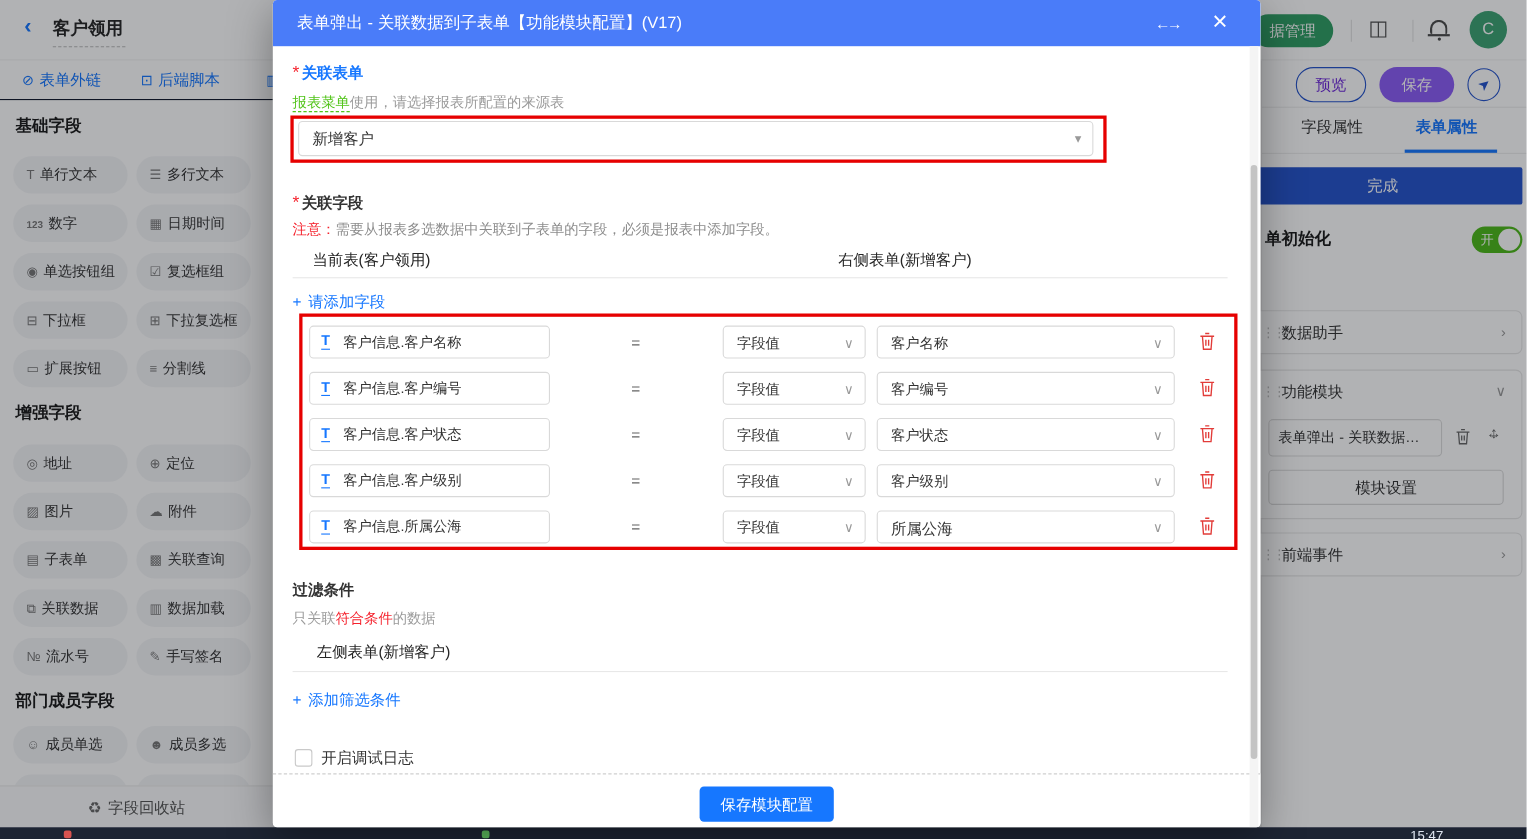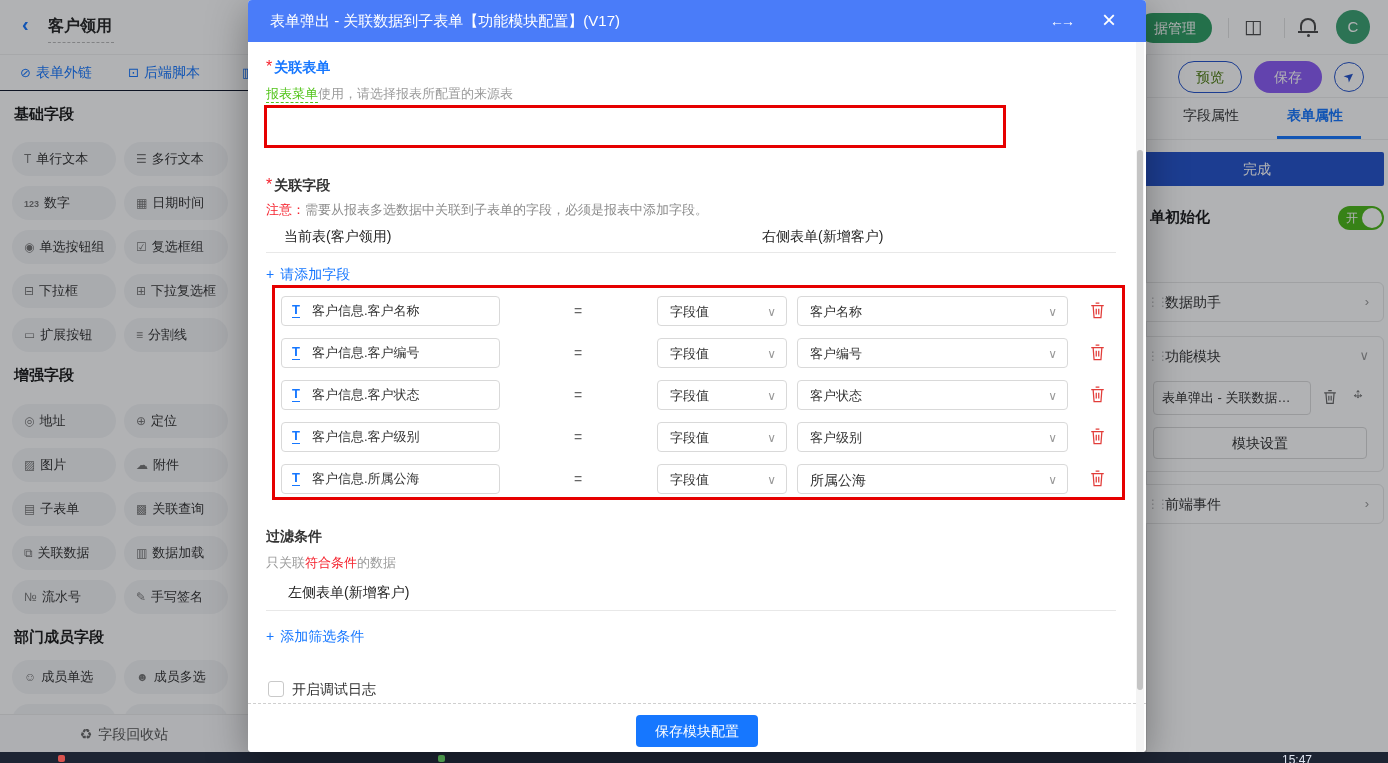--- a/index.html
+++ b/index.html
@@ -24,21 +24,21 @@
   .side-tabs { position:absolute; left:0; top:0; width:248px; height:36px; border-bottom:1px solid #0f172a; }
   .side-tab { position:absolute; top:9px; font-size:14px; color:#1677ff; white-space:nowrap; }
   .side-tab .ti { margin-right:5px; font-size:13px; }
   .sec-title { position:absolute; left:14px; font-size:15px; font-weight:700; color:#1a1a1a; }
   .chip { position:absolute; width:104px; height:34px; border-radius:17px; background:#f4f5f7; font-size:13px; color:#333; line-height:34px; padding-left:12px; white-space:nowrap; overflow:hidden; }
   .chip .ci { color:#777; font-size:12px; margin-right:5px; display:inline-block; }
   .recycle-bar { position:absolute; left:0; top:659px; width:248px; height:38px; background:#fbfbfc; border-top:1px solid #ececec; text-align:center; line-height:38px; font-size:14px; color:#555; z-index:2; }
   .recycle-bar .ri { margin-right:6px; color:#666; }
 
   .right-panel { position:absolute; left:1146px; top:55px; width:242px; height:697px; background:#fff; border-left:1px solid #e8e8e8; z-index:1; }
-  .btn-preview { position:absolute; left:1178px; top:61px; width:64px; height:32px; border:1px solid #2453cc; border-radius:16px; color:#4d7c0f; font-size:14px; text-align:center; line-height:30px; background:#fff; z-index:1; }
+  .btn-preview { position:absolute; left:1178px; top:61px; width:64px; height:32px; border:1px solid #2453cc; border-radius:16px; color:#6d28d9; font-size:14px; text-align:center; line-height:30px; background:#fff; z-index:1; }
   .btn-save { position:absolute; left:1254px; top:61px; width:68px; height:32px; border-radius:16px; background:#8b5cf6; color:#fff; font-size:14px; text-align:center; line-height:32px; z-index:1; }
   .btn-share { position:absolute; left:1334px; top:62px; width:30px; height:30px; border:1px solid #2453cc; border-radius:50%; color:#2453cc; text-align:center; line-height:28px; font-size:13px; background:#fff; z-index:1; }
   .btn-share span { display:inline-block; transform:rotate(-40deg); }
   .rp-div1 { position:absolute; left:1147px; top:97px; width:241px; height:1px; background:#ededed; z-index:1; }
   .rp-tab { position:absolute; top:107px; font-size:14px; z-index:1; }
   .rp-tab-underline { position:absolute; left:1277px; top:136px; width:84px; height:3px; background:#1677ff; z-index:1; }
   .rp-div2 { position:absolute; left:1147px; top:139px; width:241px; height:1px; background:#ededed; z-index:1; }
   .btn-done { position:absolute; left:1130px; top:152px; width:254px; height:34px; background:#2453cc; color:#fff; font-size:14px; text-align:center; line-height:34px; border-radius:2px; z-index:1; }
   .init-label { position:absolute; left:1150px; top:208px; font-size:15px; font-weight:700; color:#1a1a1a; z-index:1; }
   .toggle { position:absolute; left:1338px; top:206px; width:46px; height:24px; border-radius:12px; background:#4cb818; z-index:1; }
@@ -209,20 +209,24 @@
 
   <div class="modal">
     <div class="m-header">
       <span class="m-title">表单弹出 - 关联数据到子表单【功能模块配置】(V17)</span>
       <span class="m-resize">←→</span>
       <span class="m-close">×</span>
     </div>
 
     <div class="m-abs" style="left:18px;top:58px;"><span class="req">*</span><span class="lbl-blue">关联表单</span></div>
     <div class="m-abs" style="left:18px;top:84px;"><span class="help-green">报表菜单</span><span class="help13">使用，请选择报表所配置的来源表</span></div>
+    <div class="sel" style="left:23px;top:110px;width:723px;">
+      <span class="s-val">新增客户</span>
+      <span class="s-car">▾</span>
+    </div>
 
     <div class="m-abs" style="left:18px;top:176px;"><span class="req">*</span><span class="lbl-dark">关联字段</span></div>
     <div class="m-abs" style="left:18px;top:200px;"><span class="notice-red">注意：</span><span class="notice-grey">需要从报表多选数据中关联到子表单的字段，必须是报表中添加字段。</span></div>
     <div class="m-abs tbl-head" style="left:36px;top:228px;">当前表(客户领用)</div>
     <div class="m-abs tbl-head" style="left:514px;top:228px;">右侧表单(新增客户)</div>
     <div class="m-div" style="top:252px;"></div>
     <div class="m-abs add-link" style="left:18px;top:266px;"><span class="pl">+</span><span>请添加字段</span></div>
 
     <div class="map-row" style="top:296px;">
       <span class="map-input">

